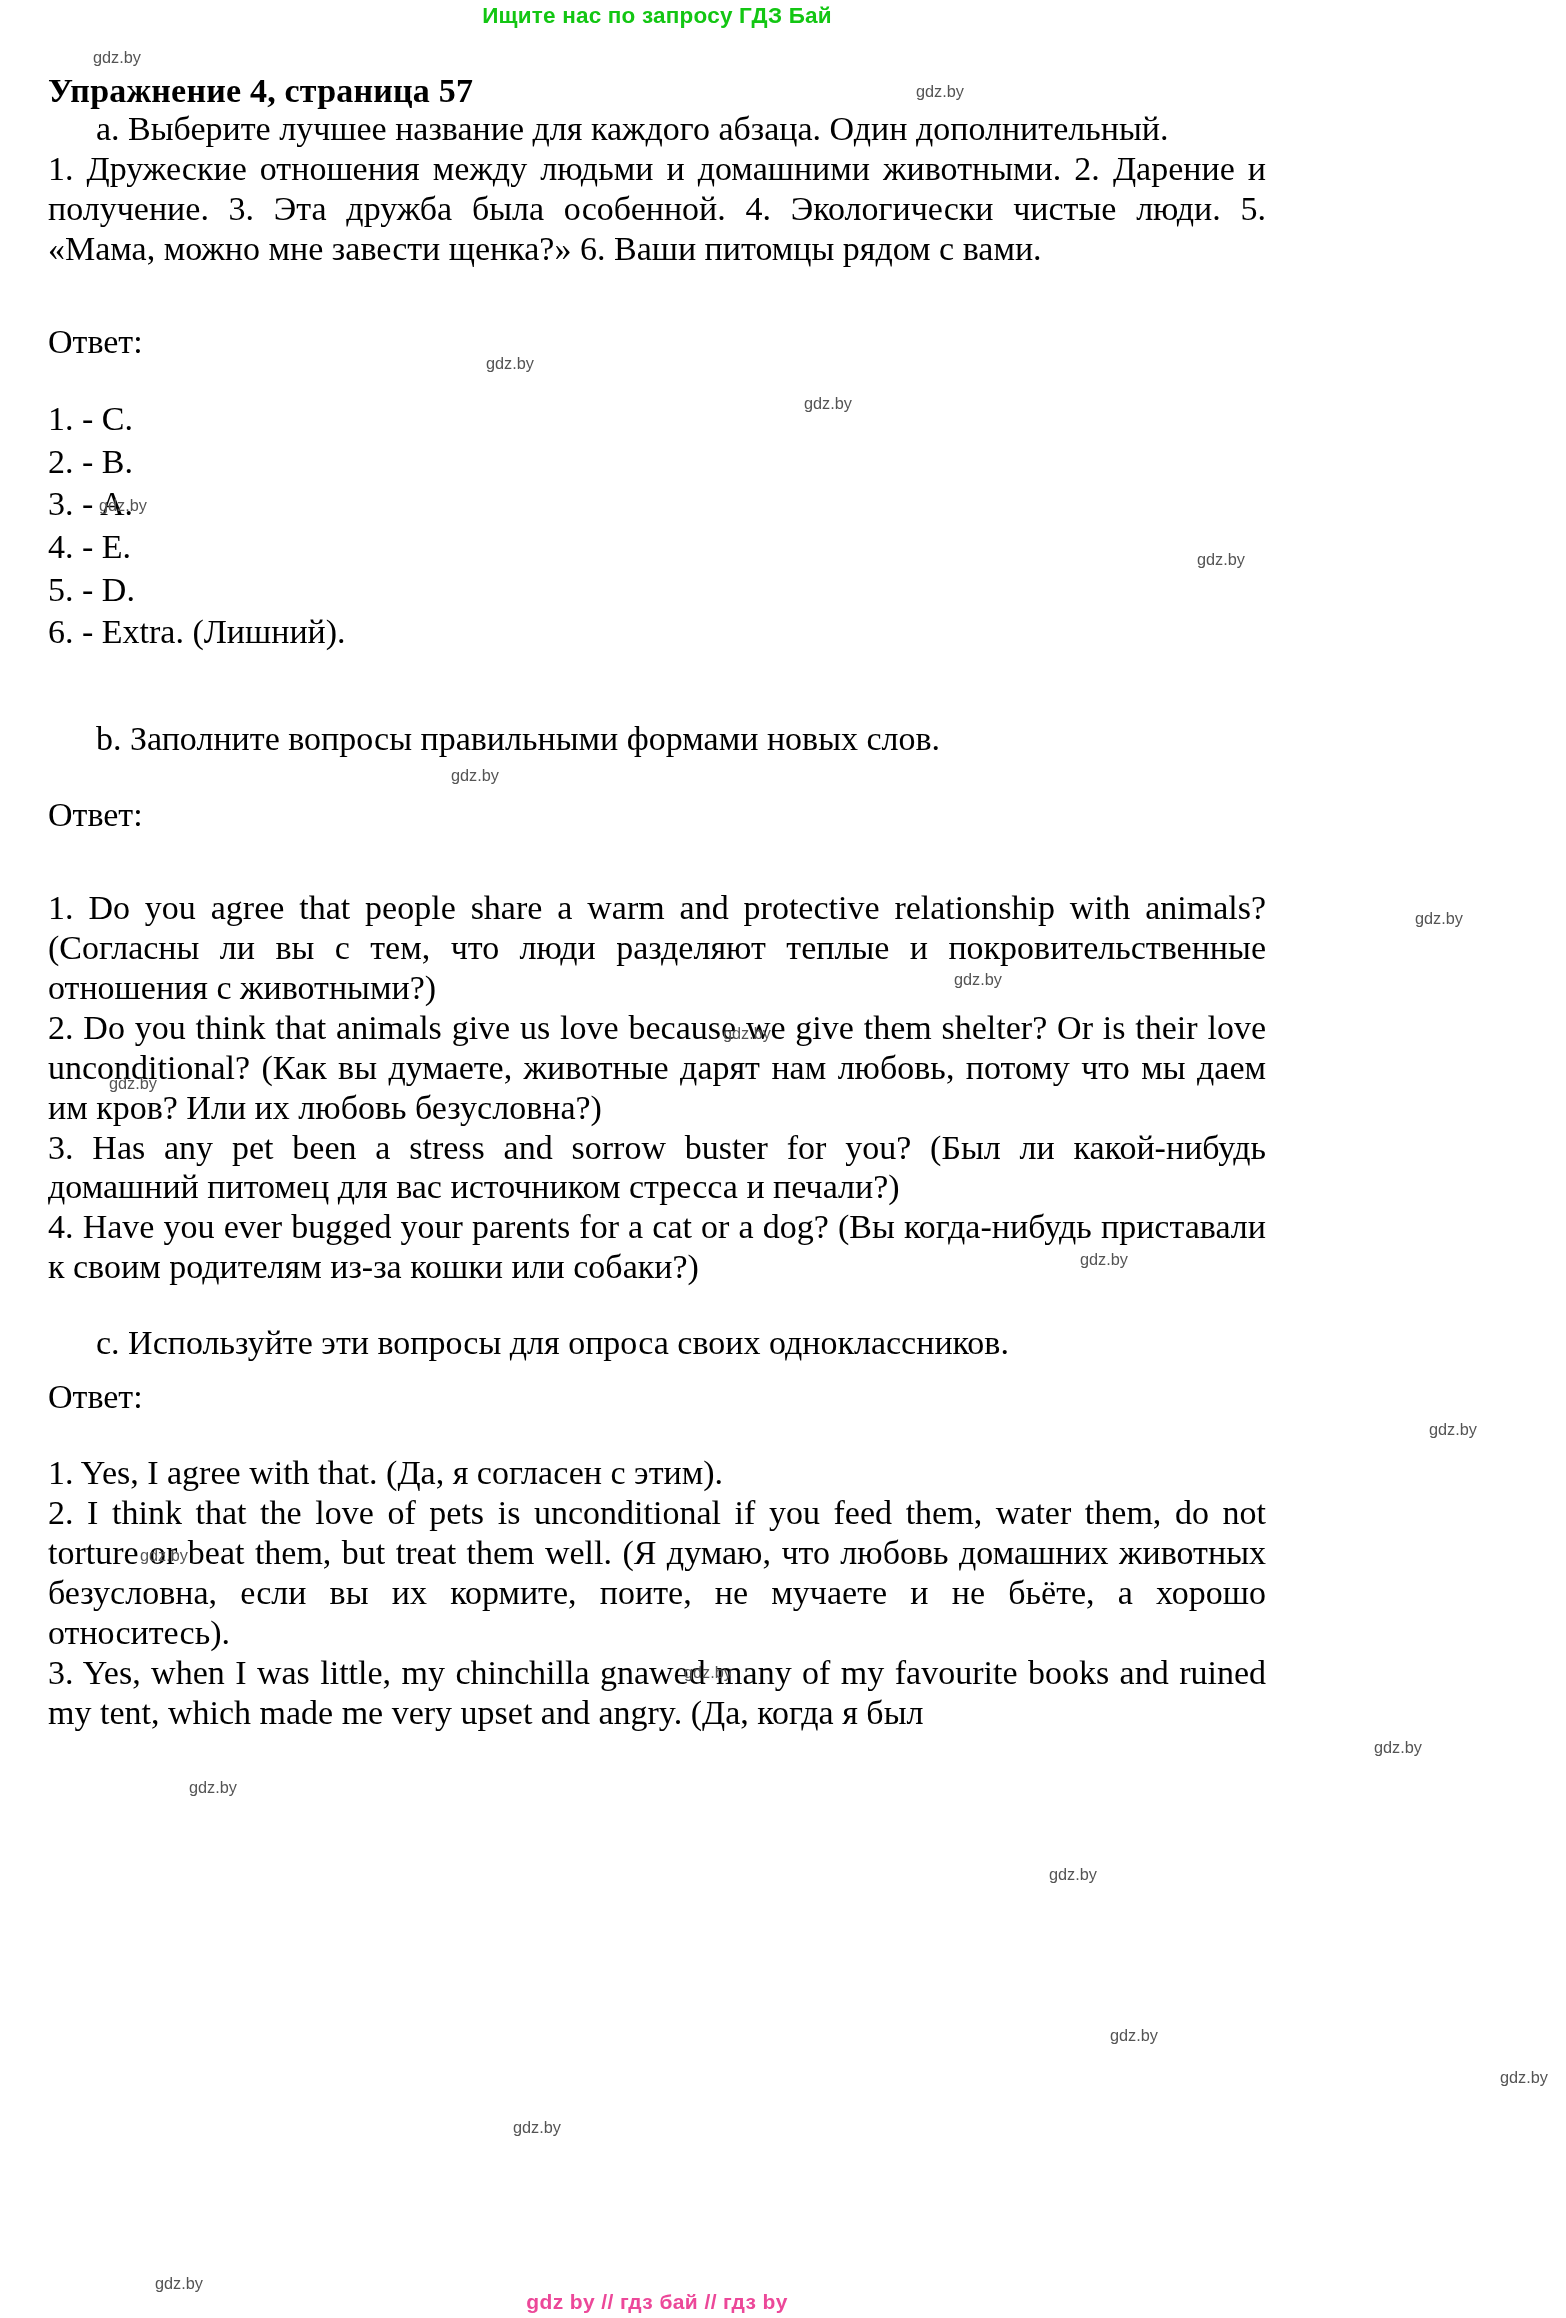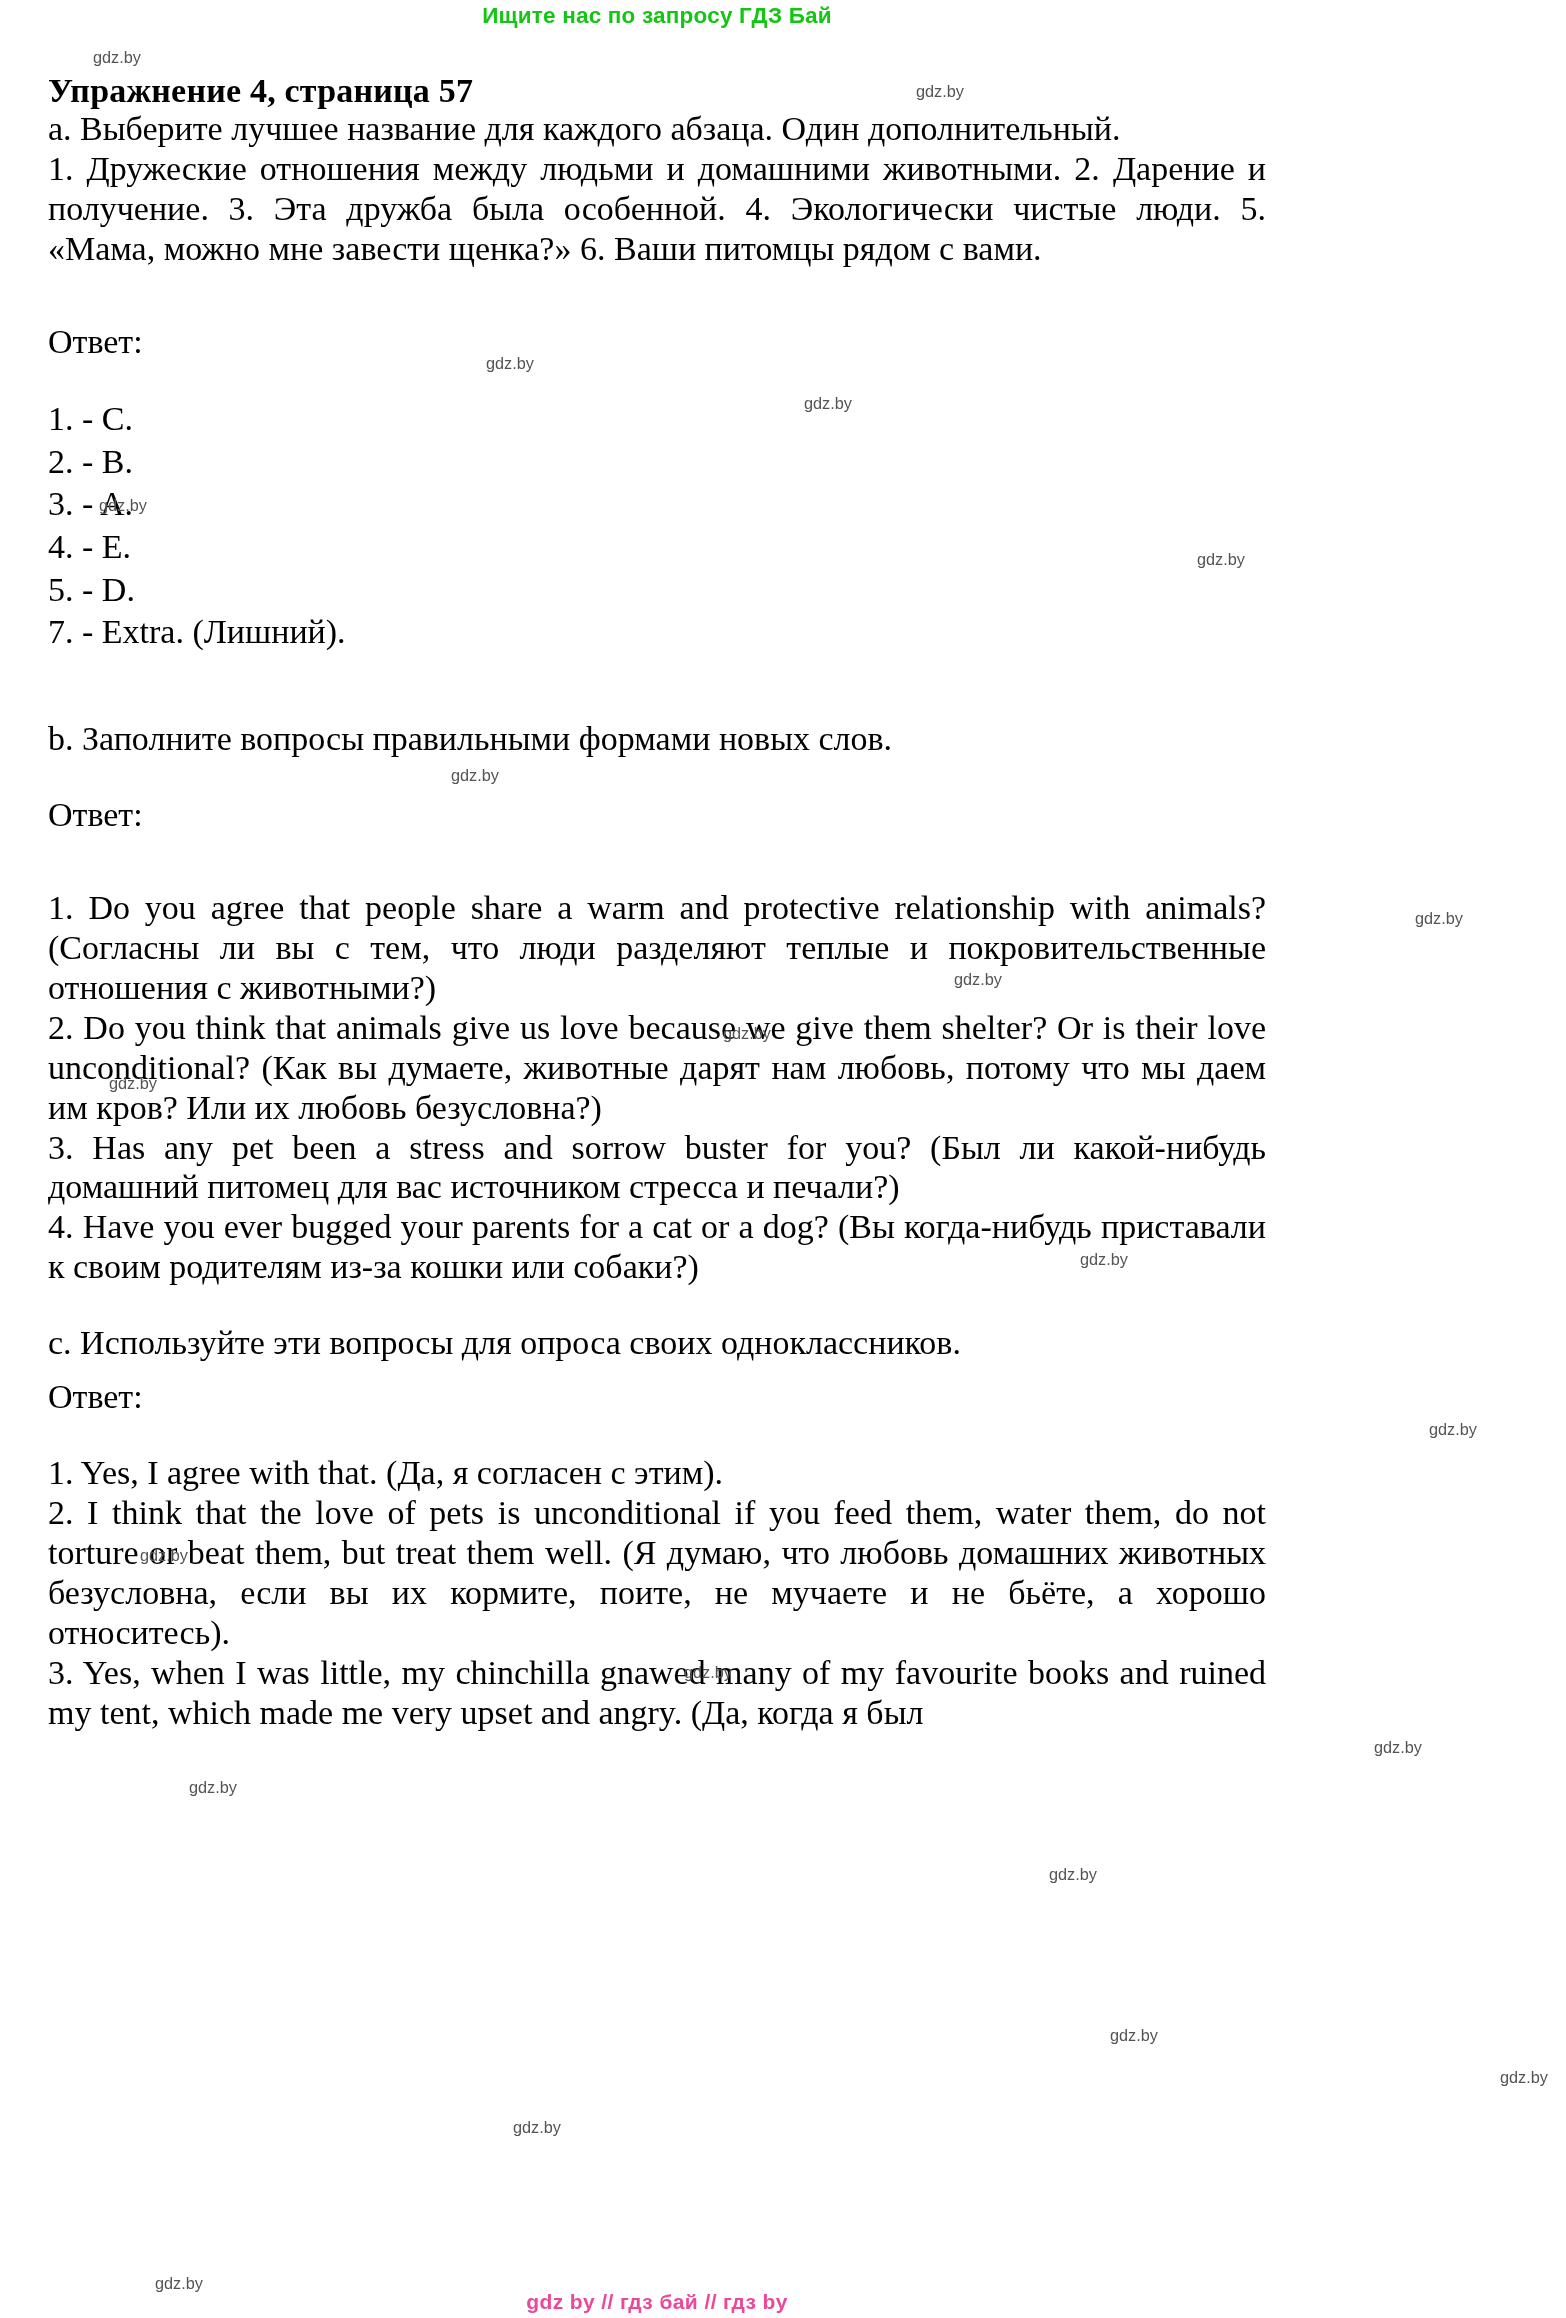--- a/index.html
+++ b/index.html
@@ -39,21 +39,21 @@
   }
   
   .para{
     font-size:34px;
     line-height:1.175;
     text-align:justify;
     text-justify:inter-word;
     margin:0;
     letter-spacing:0px;
   }
-  .para.left{ text-align:left; }
+  .para.left{ text-align:left;margin-left:48px; }
   .block-gap-s{ height:14px; }
   .block-gap-m{ height:36px; }
   .block-gap-l{ height:53px; }
   .block-gap-xl{ height:65px; }
 
   .ans-label{
     font-size:34px;
     line-height:1.18;
     margin:0;
   }
@@ -104,21 +104,21 @@
   <p class="ans-label">Ответ:</p>
 
   <div class="block-gap-m"></div>
 
   <div class="ans-list">
     <div class="ans-row">1. - C.</div>
     <div class="ans-row">2. - B.</div>
     <div class="ans-row">3. - A.</div>
     <div class="ans-row">4. - E.</div>
     <div class="ans-row">5. - D.</div>
-    <div class="ans-row">7. - Extra. (Лишний).</div>
+    <div class="ans-row">6. - Extra. (Лишний).</div>
   </div>
 
   <div class="block-gap-xl"></div>
 
   <p class="para left">b. Заполните вопросы правильными формами новых слов.</p>
 
   <div class="block-gap-m"></div>
 
   <p class="ans-label">Ответ:</p>
 

